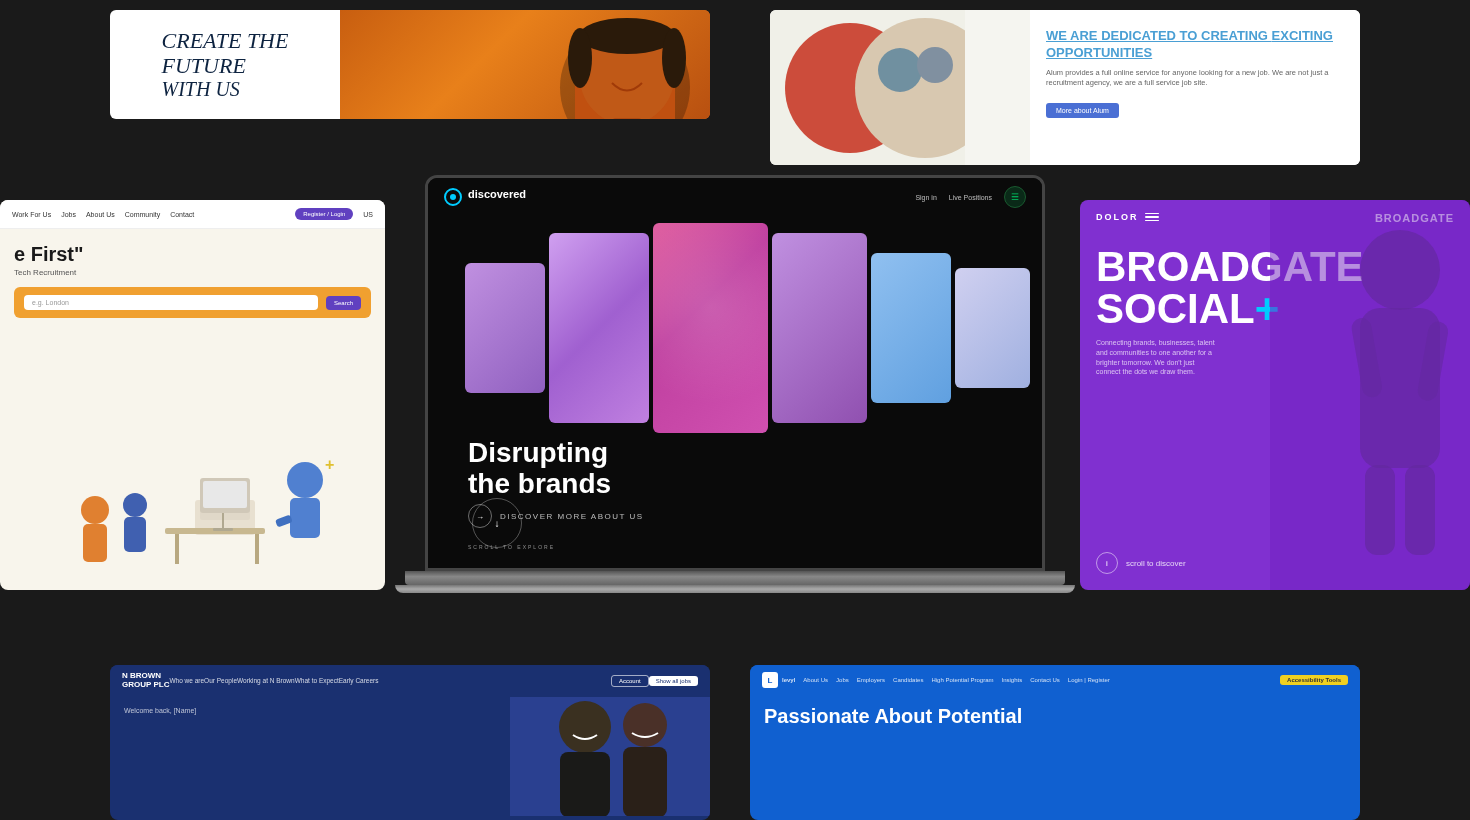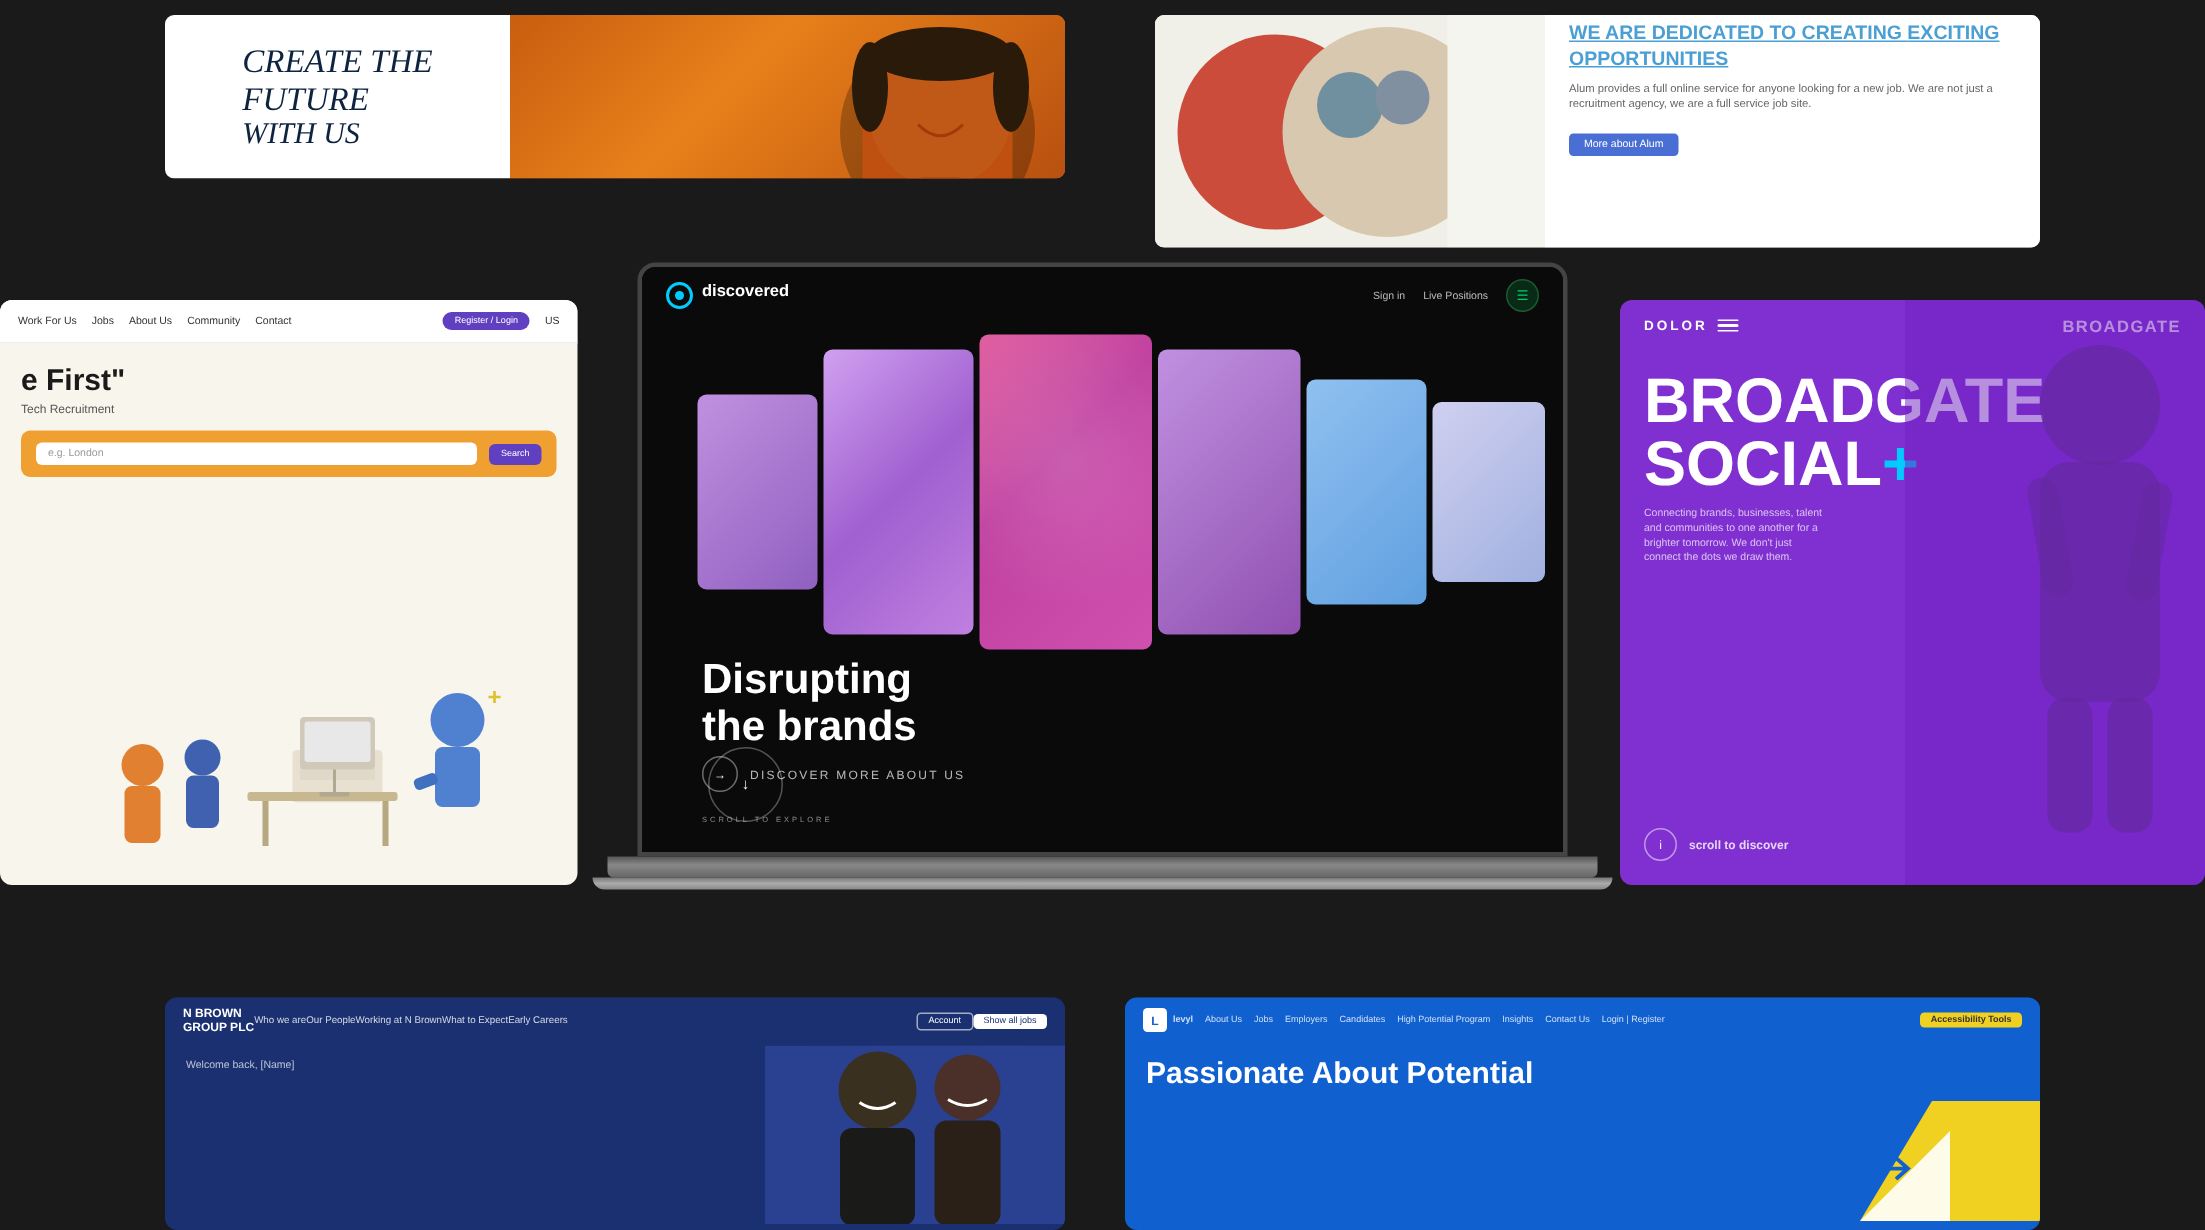--- a/index.html
+++ b/index.html
@@ -81,21 +81,21 @@
       background: #f5f5f5;
       display: flex;
     }
     .card-dedicated-left {
       width: 260px;
       position: relative;
       overflow: hidden;
     }
     .card-dedicated-right {
       flex: 1;
-      padding: 4px 16px;
+      padding: 18px 16px;
       background: #fff;
     }
     .card-dedicated-right h2 {
       font-size: 13px;
       font-weight: 700;
       color: #1a2a3a;
       text-transform: uppercase;
       line-height: 1.3;
       margin-bottom: 6px;
     }
@@ -237,21 +237,21 @@
       display: flex; align-items: center; gap: 8px;
     }
     .scroll-circle {
       width: 22px; height: 22px;
       border-radius: 50%;
       border: 1px solid rgba(255,255,255,0.5);
       display: flex; align-items: center; justify-content: center;
       color: #fff; font-size: 8px;
     }
     .scroll-text {
-      font-size: 8px; color: rgba(255,255,255,0.8); font-weight: bold;
+      font-size: 8px; color: rgba(255,255,255,0.8);
     }
 
     
     .laptop-wrapper {
       position: absolute;
       top: 175px;
       left: 50%;
       transform: translateX(-50%);
       width: 680px;
     }
@@ -494,20 +494,21 @@
       font-size: 6px;
       font-weight: 700;
     }
     .card-levyl-nav .btn-login {
       font-size: 6px; color: rgba(255,255,255,0.8);
     }
     .card-levyl-content {
       display: flex;
       height: calc(100% - 36px);
       position: relative;
+      flex-direction: column;
     }
     .card-levyl-text {
       padding: 10px 14px;
       flex: 1;
     }
     .card-levyl-text h2 {
       font-size: 20px;
       font-weight: 900;
       color: #fff;
       line-height: 1.1;

